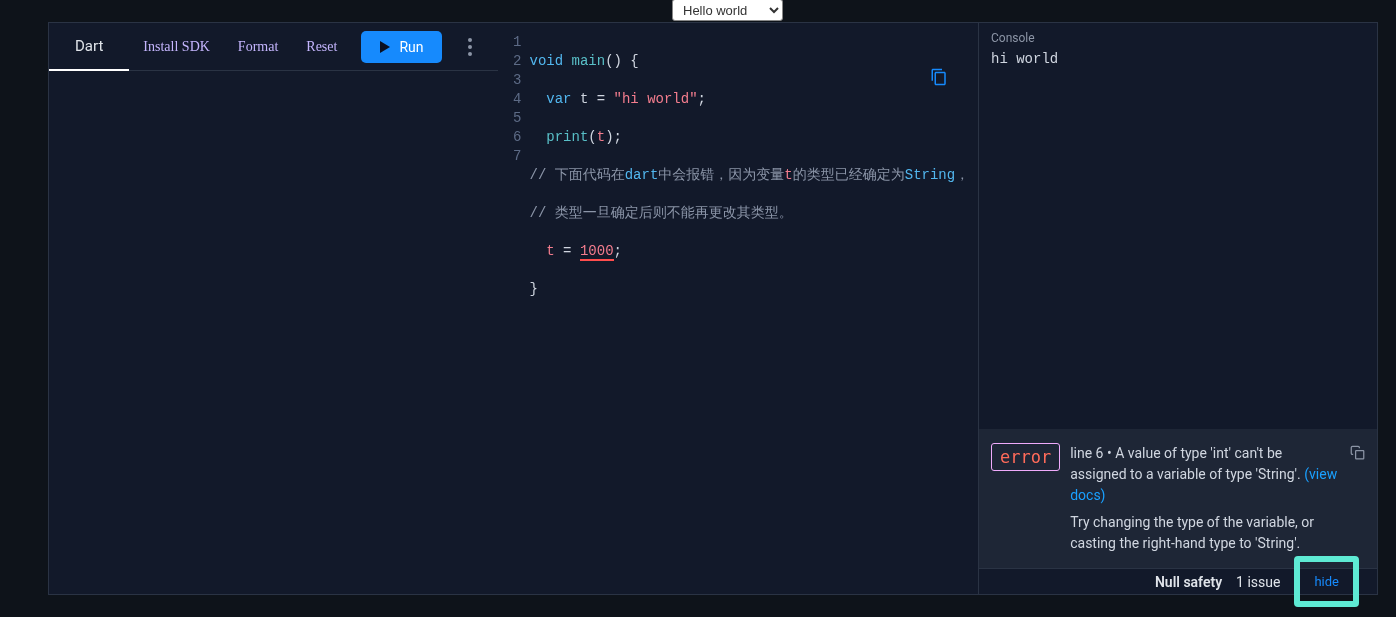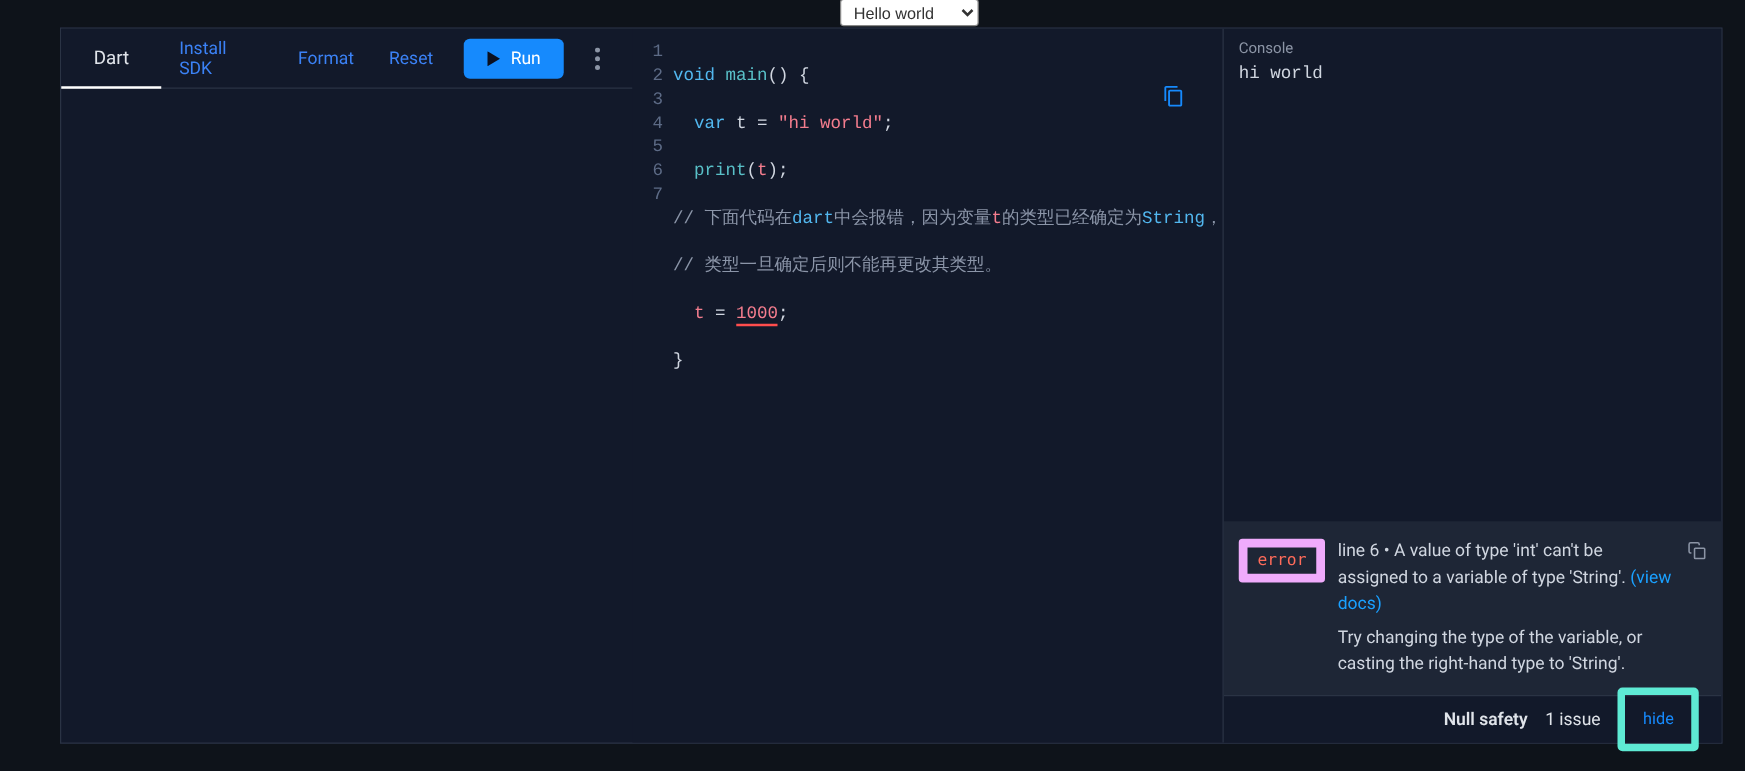--- a/index.html
+++ b/index.html
@@ -53,22 +53,23 @@
       align-items: center;
       font-size: 15px;
       color: #e0e4ea;
       border-bottom: 2px solid #fff;
       cursor: pointer;
     }
     .header-spacer { flex: 1; }
     .header-btn {
       padding: 8px 14px;
       font-size: 14px;
-      color: #3b82f6;
-      cursor: pointer;
+      color: #c4b5fd;
+      cursor: pointer;
+      font-family: Liberation Serif, serif;
     }
     .run-btn {
       display: flex;
       align-items: center;
       gap: 8px;
       background: #168afd;
       color: #fff;
       padding: 8px 18px;
       border-radius: 5px;
       margin: 0 10px;
@@ -155,43 +156,43 @@
     }
     .error-panel {
       background: #1e2636;
       padding: 14px 12px;
       display: flex;
       align-items: flex-start;
       gap: 10px;
       margin: 0;
     }
     .error-badge {
-      border: 7px solid #f0abfc;
+      border: 1px solid #f0abfc;
       color: #ff6b5a;
       font-family: "SFMono-Regular", Consolas, monospace;
-      font-size: 13px;
+      font-size: 17px;
       padding: 3px 8px;
       border-radius: 3px;
       flex-shrink: 0;
     }
     .error-text {
       flex: 1;
       font-size: 14px;
       line-height: 1.5;
       color: #d0d6e0;
     }
     .error-text a { color: #1aa0ff; text-decoration: none; cursor: pointer; }
     .error-copy {
       color: #8c95a6;
       cursor: pointer;
       flex-shrink: 0;
       margin-top: 2px;
     }
     .status-bar {
-      height: 38px;
+      height: 26px;
       display: flex;
       align-items: center;
       justify-content: flex-end;
       gap: 14px;
       padding: 0 18px;
       background: #12192a;
       border-top: 1px solid #2a3344;
     }
     .status-item {
       font-size: 14px;

